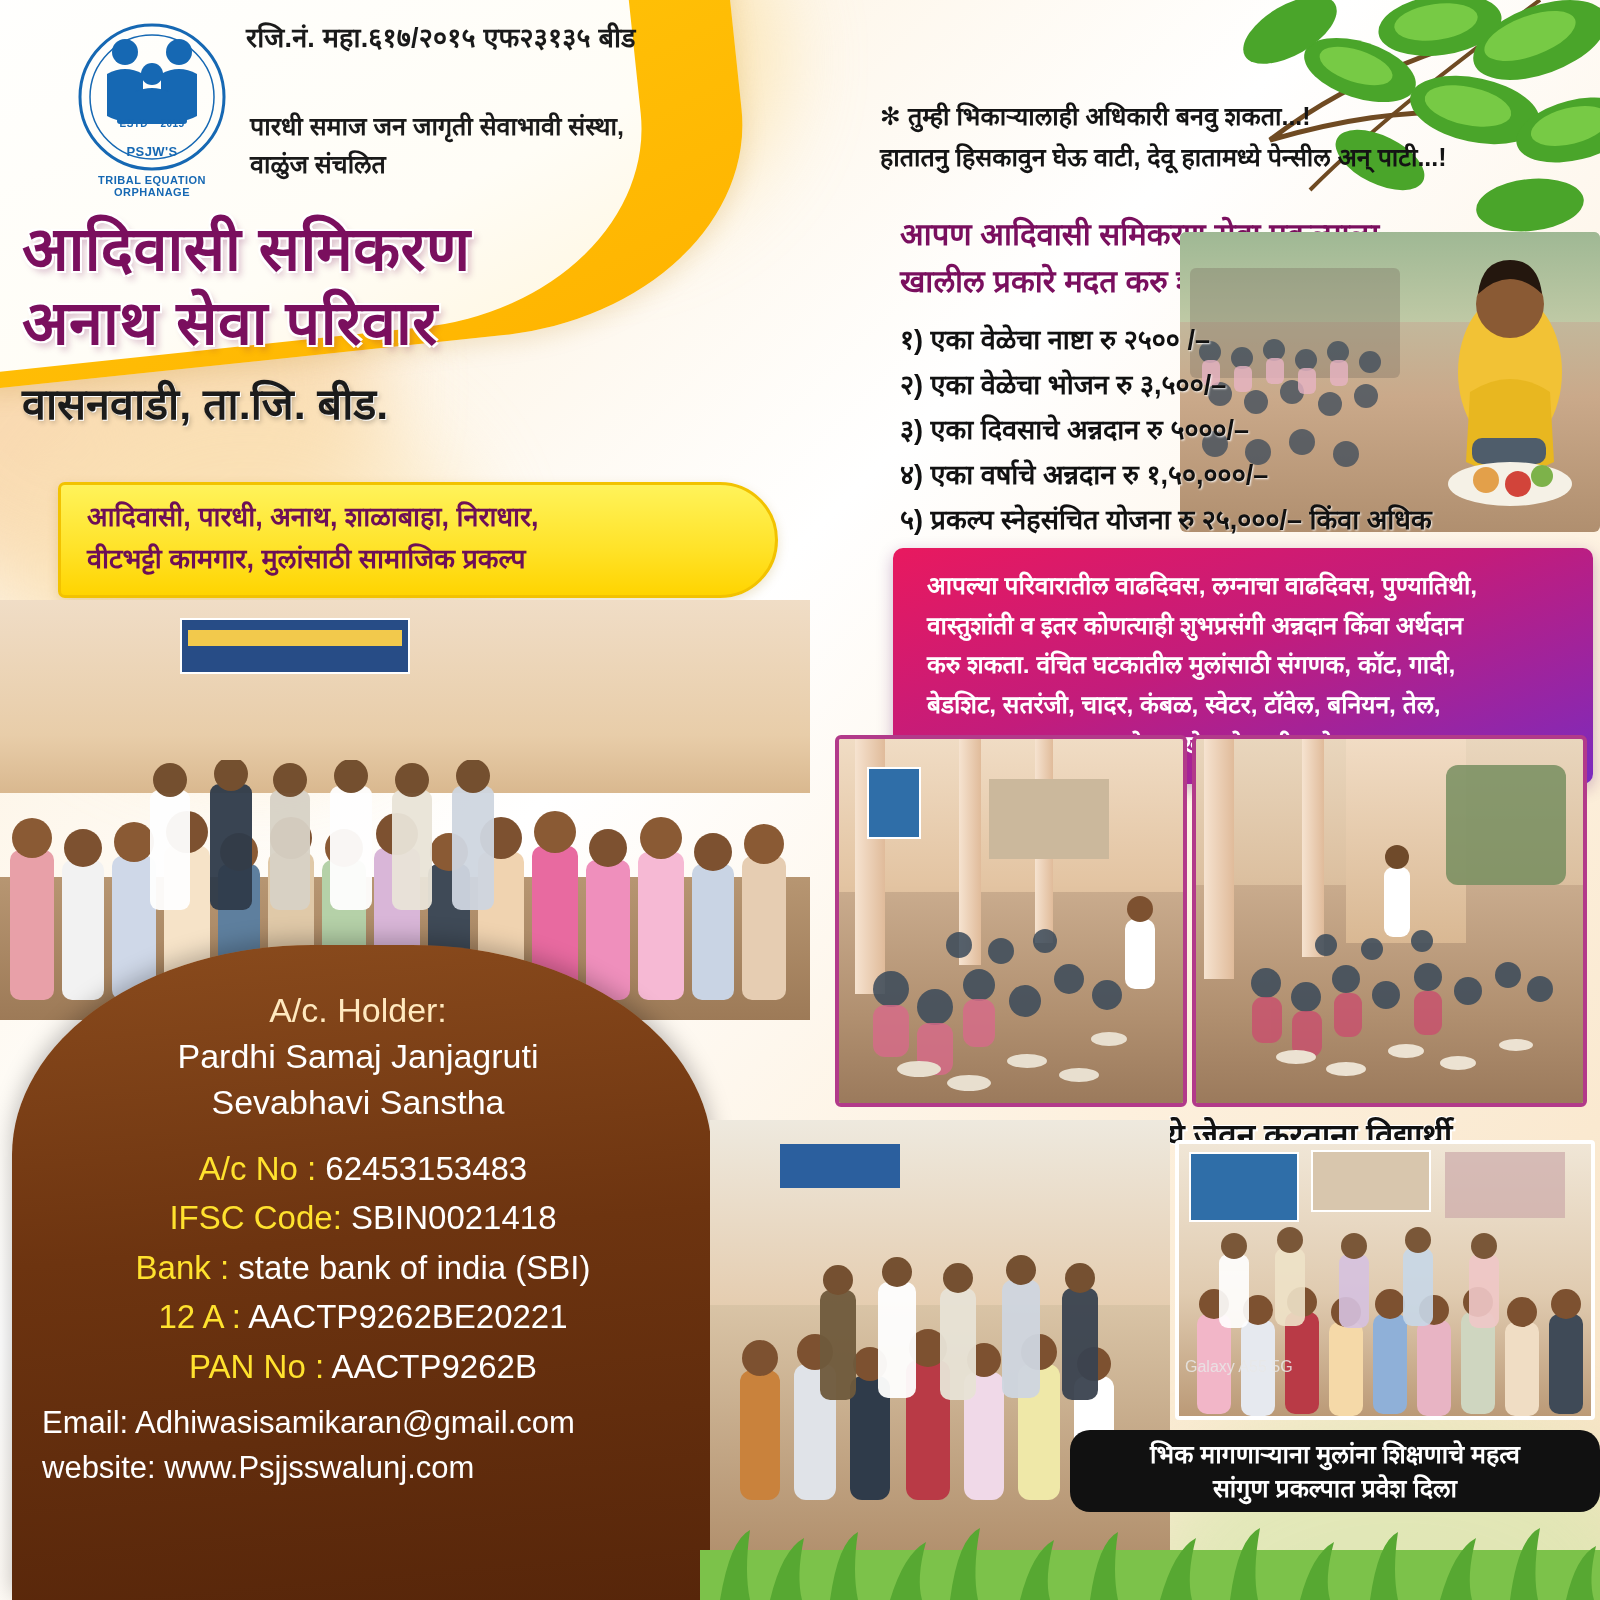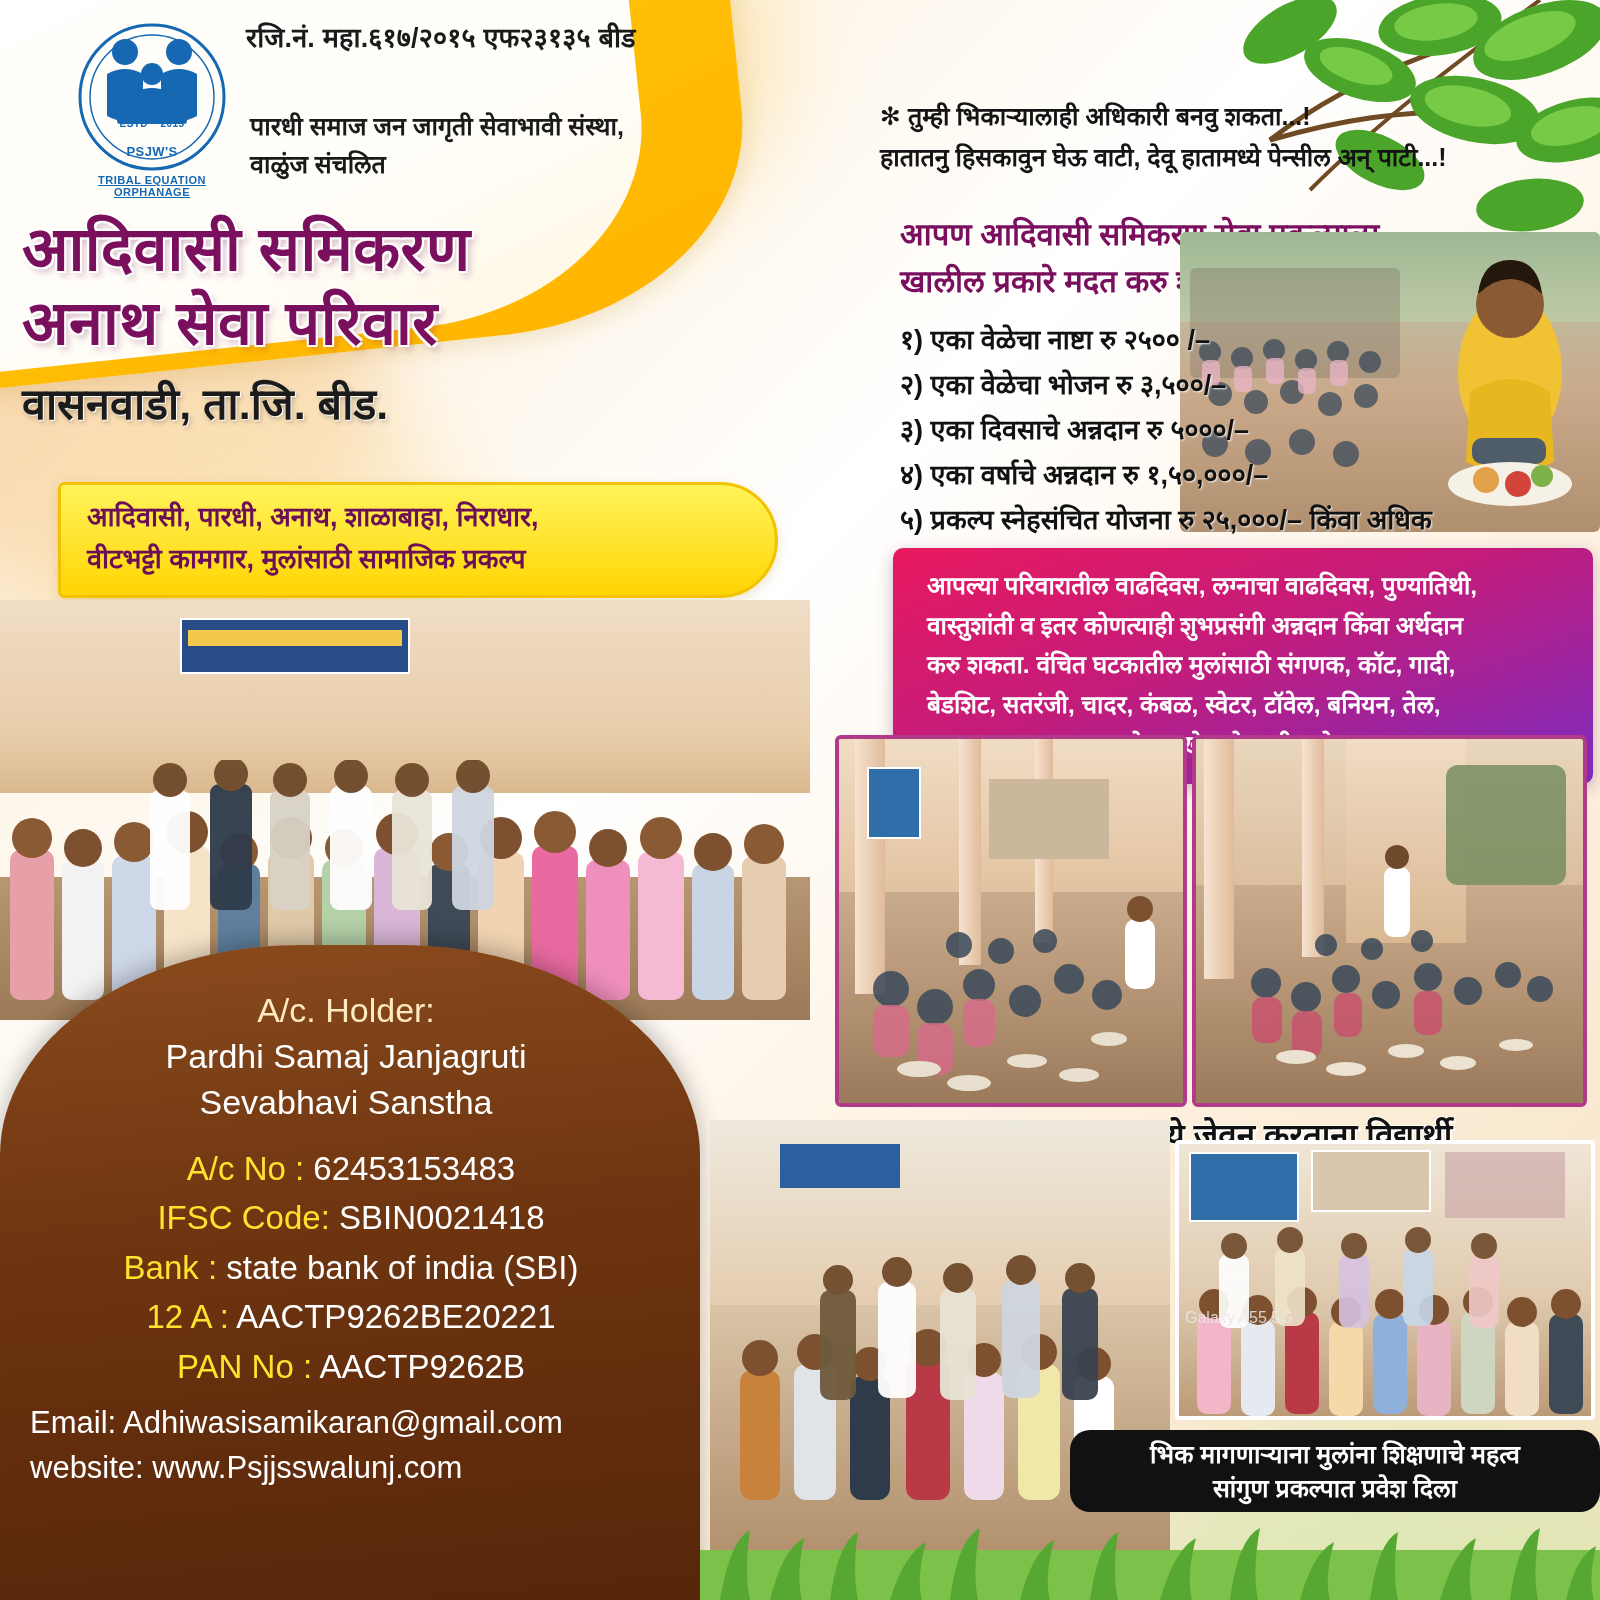--- a/index.html
+++ b/index.html
@@ -95,21 +95,21 @@
   }
 
   
   .photo-main {
     position:absolute; left:0; top:600px; width:810px; height:420px;
     overflow:hidden;
   }
 
   
   .bank-panel {
-    position:absolute; left:0; top:945px; width:700px; height:655px;
+    position:absolute; left:12px; top:945px; width:700px; height:655px;
     background: linear-gradient(175deg,#8a4b1d 0%, #6d3410 45%, #57260a 100%);
     border-top-left-radius: 300px 210px;
     border-top-right-radius: 300px 210px;
     box-shadow: 0 -6px 22px rgba(0,0,0,.25);
     padding: 46px 30px 0 22px;
     color:#fff;
   }
   .bank-holder-label { text-align:center; font-size:34px; color:#ffe9bf; margin-bottom:4px; }
   .bank-holder-name { text-align:center; font-size:34px; color:#ffffff; line-height:1.35; }
   .bank-rows { margin-top:18px; padding-left:10px; }
@@ -173,21 +173,21 @@
     border:4px solid #ffffff; border-radius:4px; overflow:hidden;
   }
   .caption-dark {
     position:absolute; left:1070px; top:1430px; width:530px; height:82px;
     background:#111; color:#fff;
     font-size:25px; font-weight:bold; line-height:1.35; text-align:center;
     padding:8px 10px;
     border-radius:20px;
   }
   .watermark {
-    position:absolute; left:1185px; top:1309px;
+    position:absolute; left:1185px; top:1358px;
     font-size:16px; color:#e8e8e8; opacity:.85;
   }
 
   
   .scene { position:absolute; inset:0; }
   .sky { position:absolute; left:0; top:0; right:0; height:38%; background:linear-gradient(180deg,#cfe3f2,#eef3f5); }
   .ground { position:absolute; left:0; bottom:0; right:0; height:38%; background:linear-gradient(180deg,#c2a383,#a98560); }
   .wall { position:absolute; left:0; top:0; right:0; height:62%; background:linear-gradient(180deg,#f2d9c0,#e6c3a4); }
   .floor-hall { position:absolute; left:0; bottom:0; right:0; height:52%; background:linear-gradient(180deg,#c9ab8d 0%, #b08f6f 60%, #9b7a5c 100%); }
   .pillar { position:absolute; top:0; width:26px; height:74%; background:linear-gradient(90deg,#f6e3d0,#e0bb9a); }
@@ -239,21 +239,21 @@
         <path d="M30 52 q18 -10 36 0 l0 42 q-18 10 -36 0 z" fill="#1668b3"></path>
         <path d="M84 52 q18 -10 36 0 l0 42 q-18 10 -36 0 z" fill="#1668b3"></path>
         <path d="M58 70 q17 -8 34 0 l0 26 q-17 8 -34 0 z" fill="#1668b3"></path>
         <rect x="40" y="96" width="70" height="6" rx="3" fill="#1668b3"></rect>
       </svg>
       <div class="logo-text-top">
         <span>ESTD</span>&nbsp;&nbsp;&nbsp;&nbsp;<span>2015</span>
       </div>
       <div class="logo-text-bottom">PSJW'S</div>
     </div>
-    <div style="font-size:11px;font-weight:bold;color:#1668b3;margin-top:2px;letter-spacing:.5px;text-decoration:underline;">TRIBAL EQUATION ORPHANAGE</div>
+    <div style="font-size:11px;font-weight:bold;color:#1668b3;margin-top:2px;letter-spacing:.5px;">TRIBAL EQUATION ORPHANAGE</div>
   </div>
 
   <div class="reg-line">रजि.नं. महा.६१७/२०१५ एफ२३१३५ बीड</div>
   <div class="org-line">
     <div>पारधी समाज जन जागृती सेवाभावी संस्था,</div>
     <div>वाळुंज संचलित</div>
   </div>
 
   <div class="title-block">
     <div class="title-main">आदिवासी समिकरण</div>

